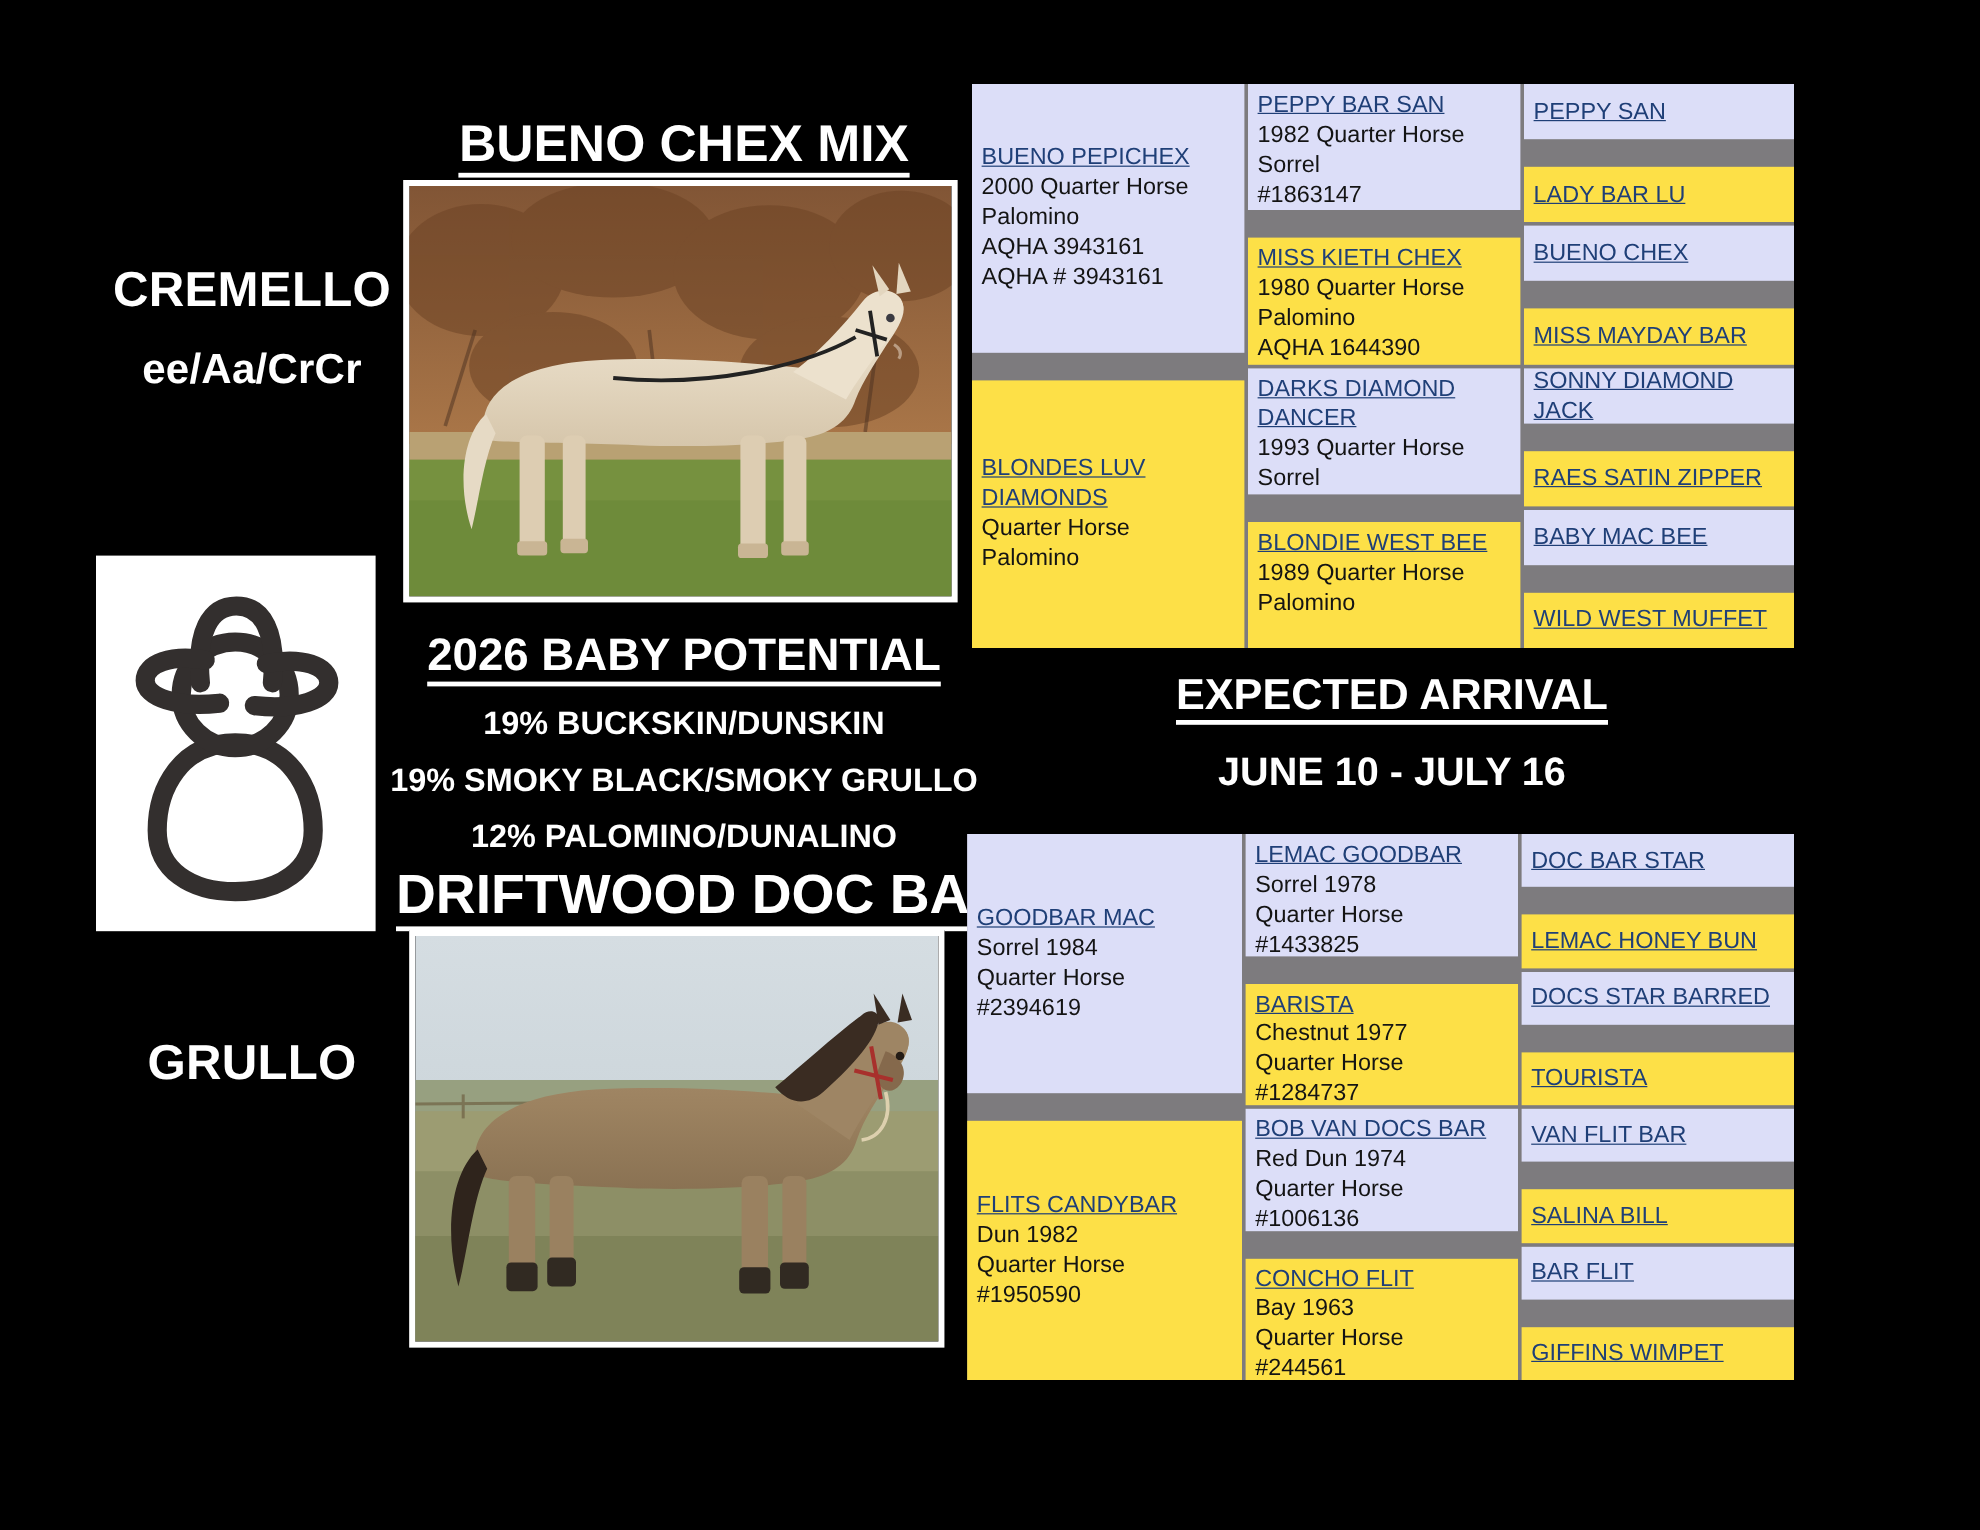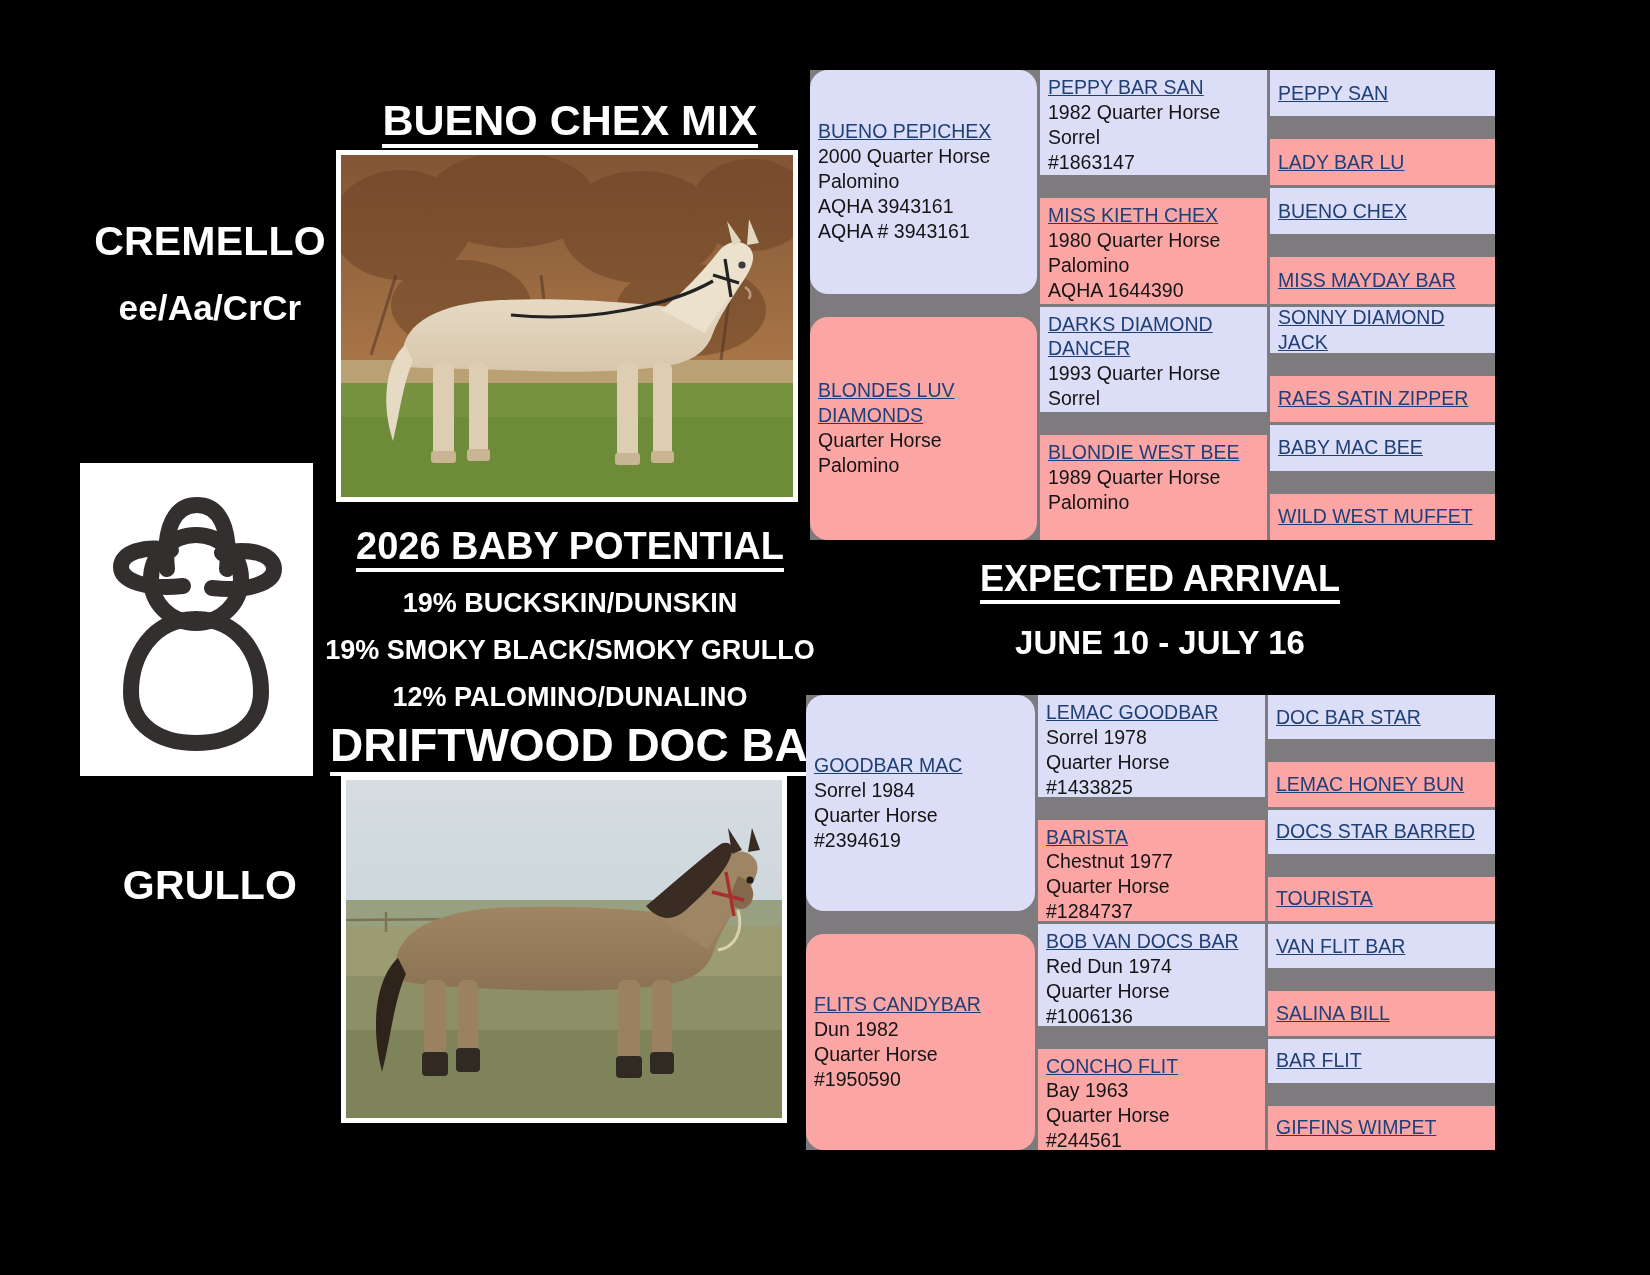--- a/index.html
+++ b/index.html
@@ -86,35 +86,35 @@
 
   .cell {
     position: relative;
     padding: 5px 7px 5px 8px;
     font-size: 19.5px;
     line-height: 1.28;
     color: #111111;
     overflow: hidden;
   }
   .cell.blue { background: #dcdef8; }
-  .cell.pink { background: #fca5a5; margin-top: 20px; }
+  .cell.pink { background: #fde047; margin-top: 20px; }
 
   .cell .nm {
     color: #1f3f77;
     text-decoration: underline;
     display: inline;
   }
   .cell .meta { display: block; color:#141414; }
 
   
   .vcenter { display: flex; flex-direction: column; justify-content: center; }
   .vtop    { display: flex; flex-direction: column; justify-content: flex-start; }
 
   
-  .c1 { flex: 1 1 0; border-radius: 18px; }
+  .c1 { flex: 1 1 0; }
   
   .c2 { flex: 1 1 0; }
   
   .c3 { flex: 1 1 0; }
 </style>
 </head>
 <body>
 
 <div id="stage">
 

